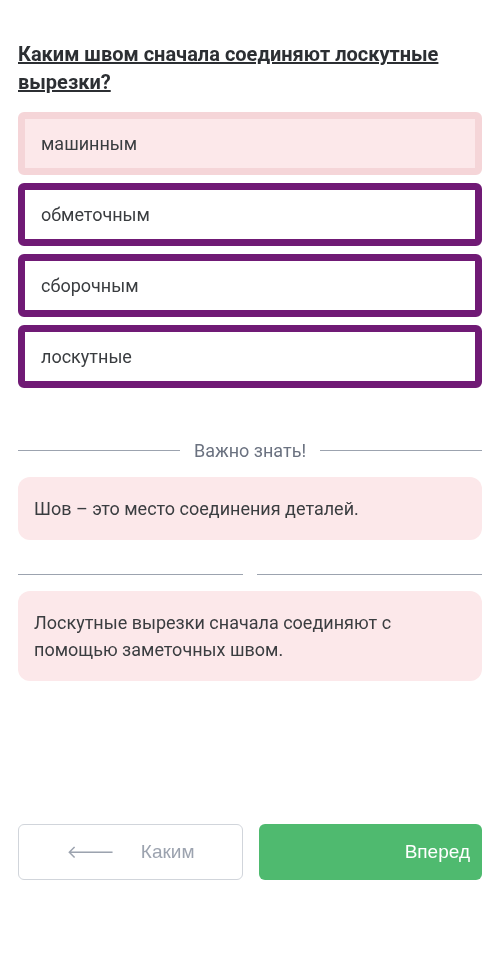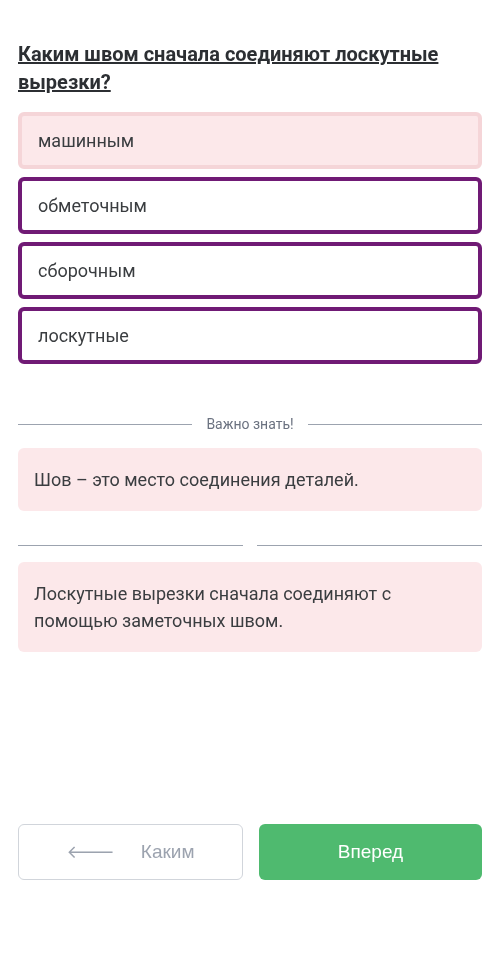--- a/index.html
+++ b/index.html
@@ -35,21 +35,21 @@
     
     .options {
       display: flex;
       flex-direction: column;
       gap: 8px;
       margin-bottom: 32px;
     }
     
     .option {
       padding: 14px 16px;
-      border: 4px solid #701a75;
+      border: 7px solid #701a75;
       border-radius: 6px;
       font-size: 18px;
       color: #3a3d40;
       background: #ffffff;
       cursor: pointer;
     }
     
     .option.highlighted {
       background: #fce8ea;
       border-color: #f5d5d8;
@@ -62,28 +62,28 @@
       gap: 14px;
     }
     
     .divider-line {
       flex: 1;
       height: 1px;
       background: #9ca3af;
     }
     
     .divider-label {
-      font-size: 14px;
+      font-size: 18px;
       color: #6b7280;
       white-space: nowrap;
     }
     
     .info-box {
       background: #fce8ea;
-      border-radius: 6px;
+      border-radius: 12px;
       padding: 18px 16px;
       font-size: 18px;
       color: #3a3d40;
       line-height: 1.5;
       margin-bottom: 14px;
     }
     
     .spacer {
       flex: 1;
     }
@@ -116,20 +116,21 @@
     
     .btn-back .arrow {
       font-size: 18px;
       color: #9ca3af;
       margin-right: 8px;
     }
     
     .btn-forward {
       background: #4fba6f;
       color: #ffffff;
+      justify-content: flex-end;
     }
   </style>
 </head>
 <body>
 
 <div class="container">
 
   <h2 class="question-title">Каким швом сначала соединяют лоскутные вырезки?</h2>
 
   <div class="options">

